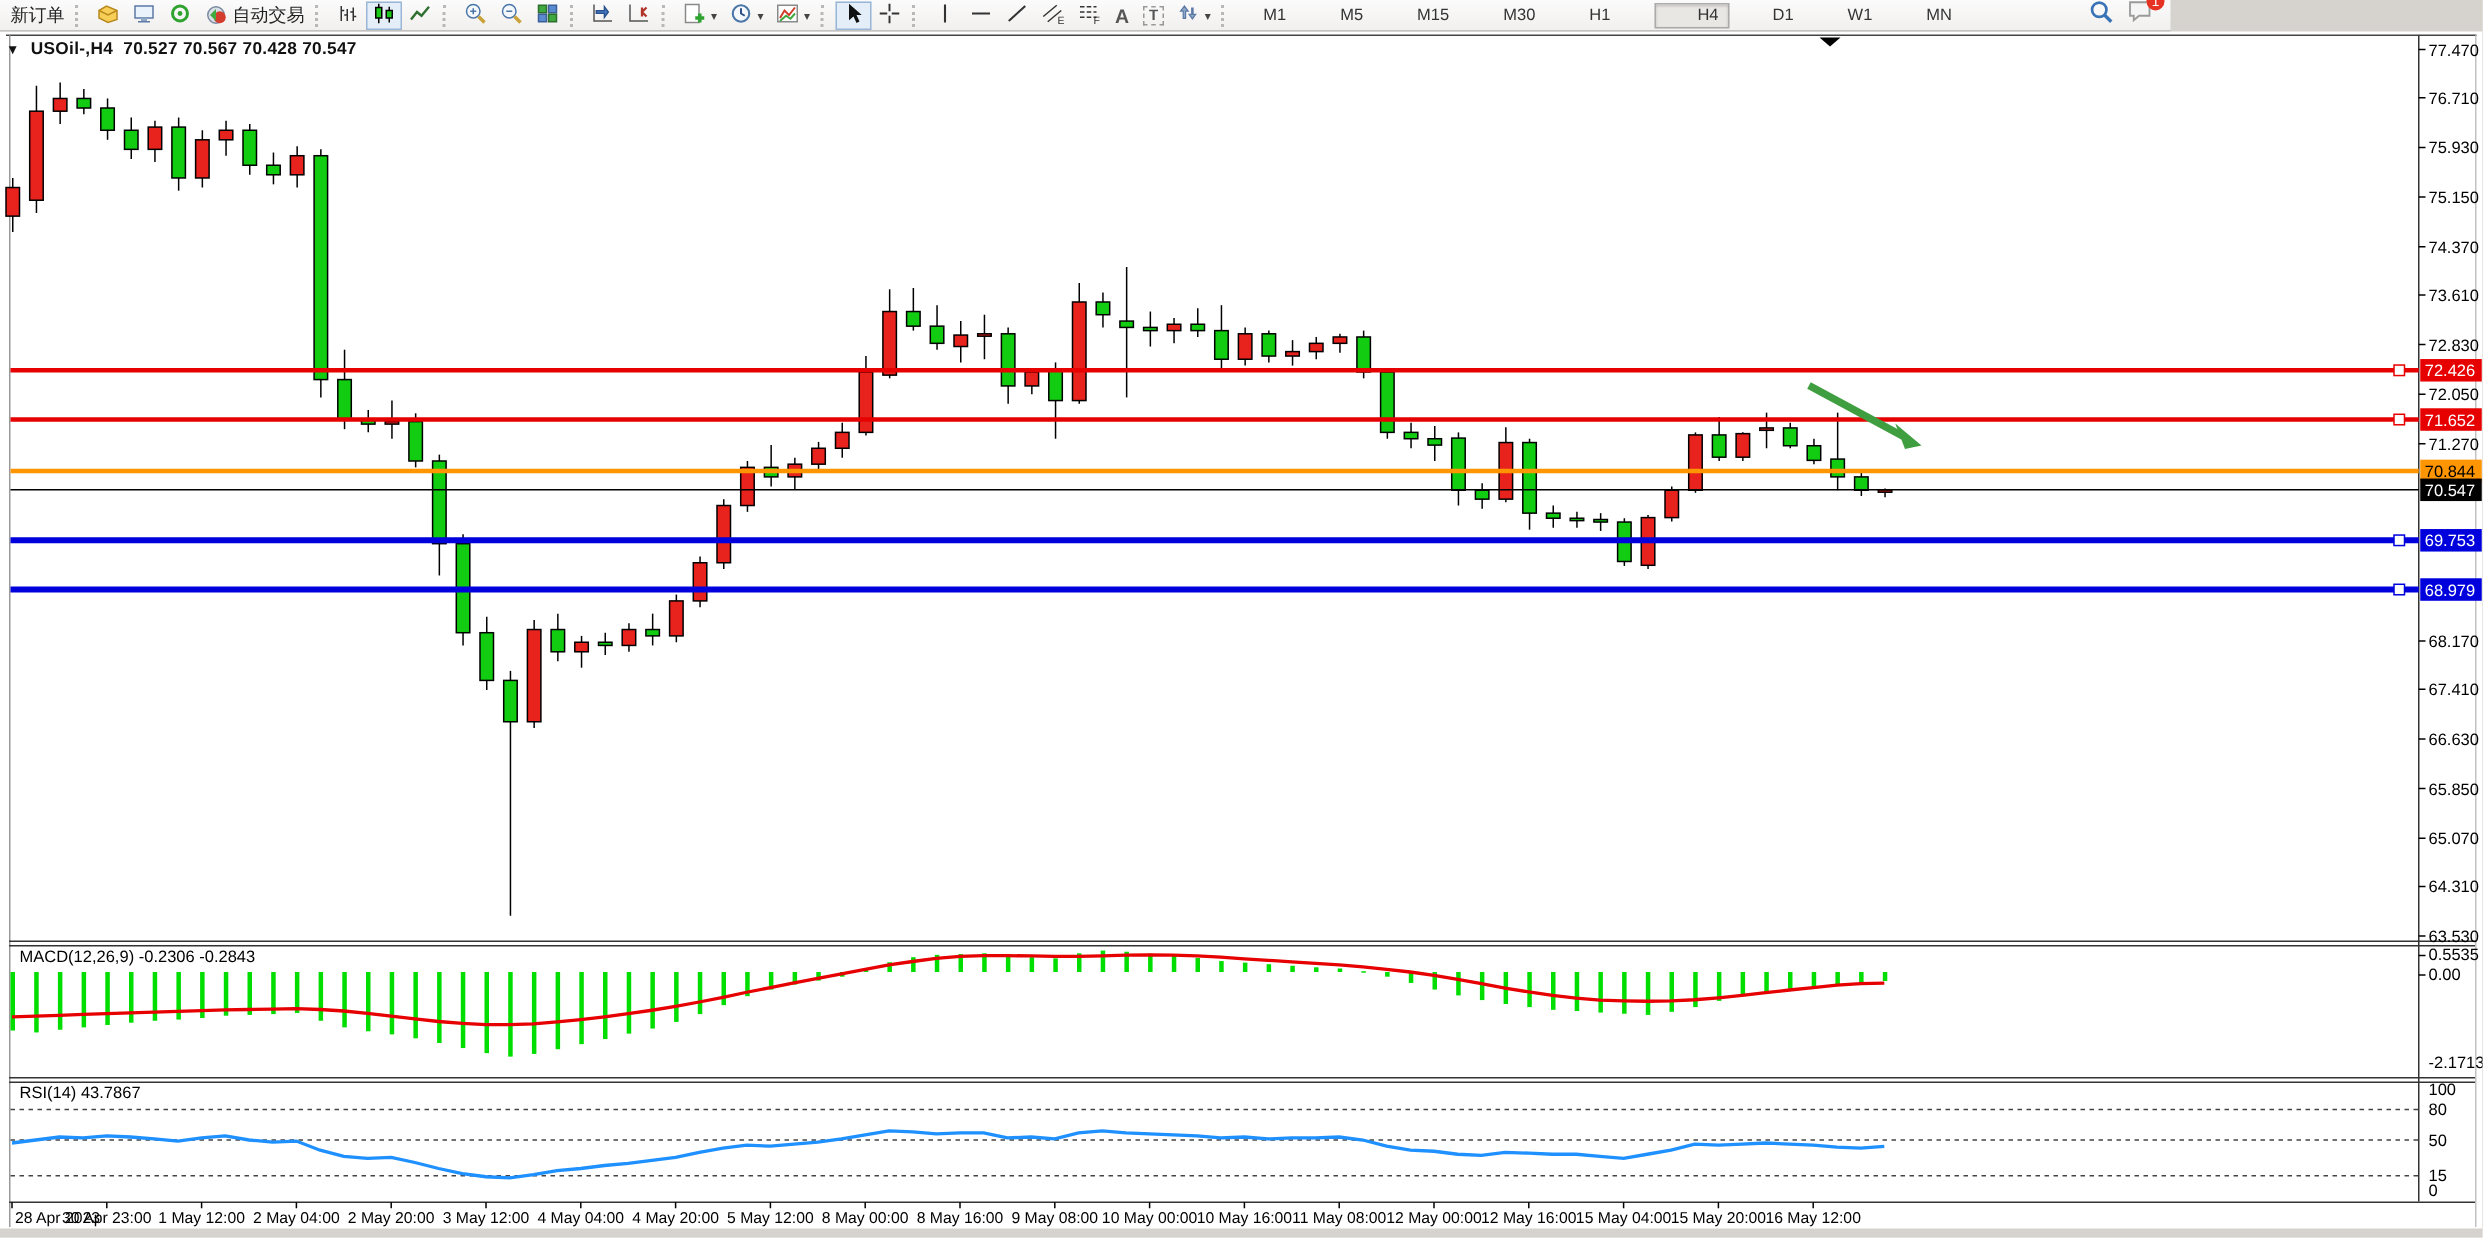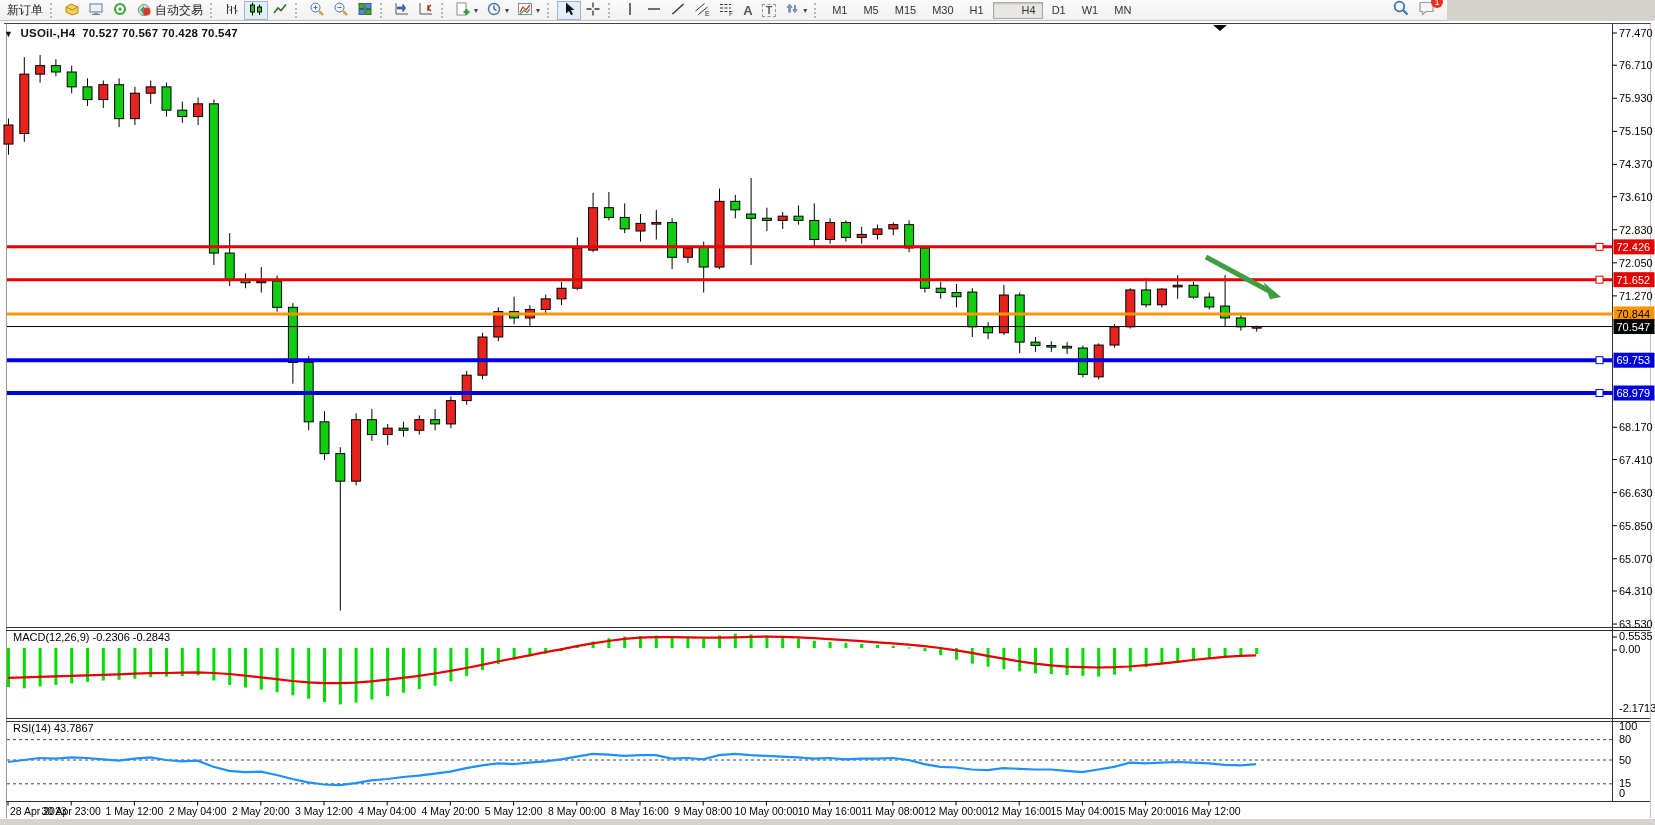--- a/index.html
+++ b/index.html
@@ -7,21 +7,21 @@
   .toolbar{position:absolute;left:0;top:0;width:1447px;height:21px;z-index:5;
            display:flex;align-items:center;background:linear-gradient(#fcfbfb,#f1f0ef);
            border-bottom:1px solid #c3c2c1;padding-left:3px;box-sizing:border-box;}
   .tbtn{height:19px;min-width:20px;display:inline-flex;align-items:center;justify-content:center;
         padding:0 3px;border:1px solid transparent;background:transparent;cursor:default;
         font-family:"Liberation Sans",sans-serif;font-size:12px;color:#222;gap:3px;}
   .tbtn.pressed{background:#e4eef9;border:1px solid #9ab6d6;}
   .tbtn .dd{font-size:8px;color:#444;}
   .grip{width:4px;height:15px;border-left:2px dotted #b9b8b6;margin:0 4px 0 3px;}
   .tf{height:17px;min-width:26px;border:1px solid transparent;background:transparent;
-      font-family:"Liberation Sans",sans-serif;font-size:11px;color:#333;margin:0 1px;cursor:default;}
+      font-family:"Liberation Sans",sans-serif;font-size:11px;color:#333;margin:0 11px;cursor:default;}
   .tf.active{background:#e9e7e4;border:1px solid #aaa;box-shadow:inset 0 1px 2px rgba(0,0,0,.18);padding-left:28px;}
   .right-icons{margin-left:auto;display:flex;align-items:center;margin-right:10px;gap:8px;}
   .badge{position:absolute;top:-4px;right:-6px;background:#e53222;color:#fff;font-size:9px;
          border-radius:7px;min-width:12px;height:12px;line-height:12px;text-align:center;
          font-family:"Liberation Sans",sans-serif;}
   .chat-wrap{position:relative;}
   #chart-svg{position:absolute;left:0;top:0;z-index:1;}
   .chart-title{position:absolute;left:4px;top:27px;z-index:3;font-size:11.5px;font-weight:700;
                color:#111;letter-spacing:.2px;}
   .chart-title .mark{font-size:9px;color:#111;margin-right:4px;}

